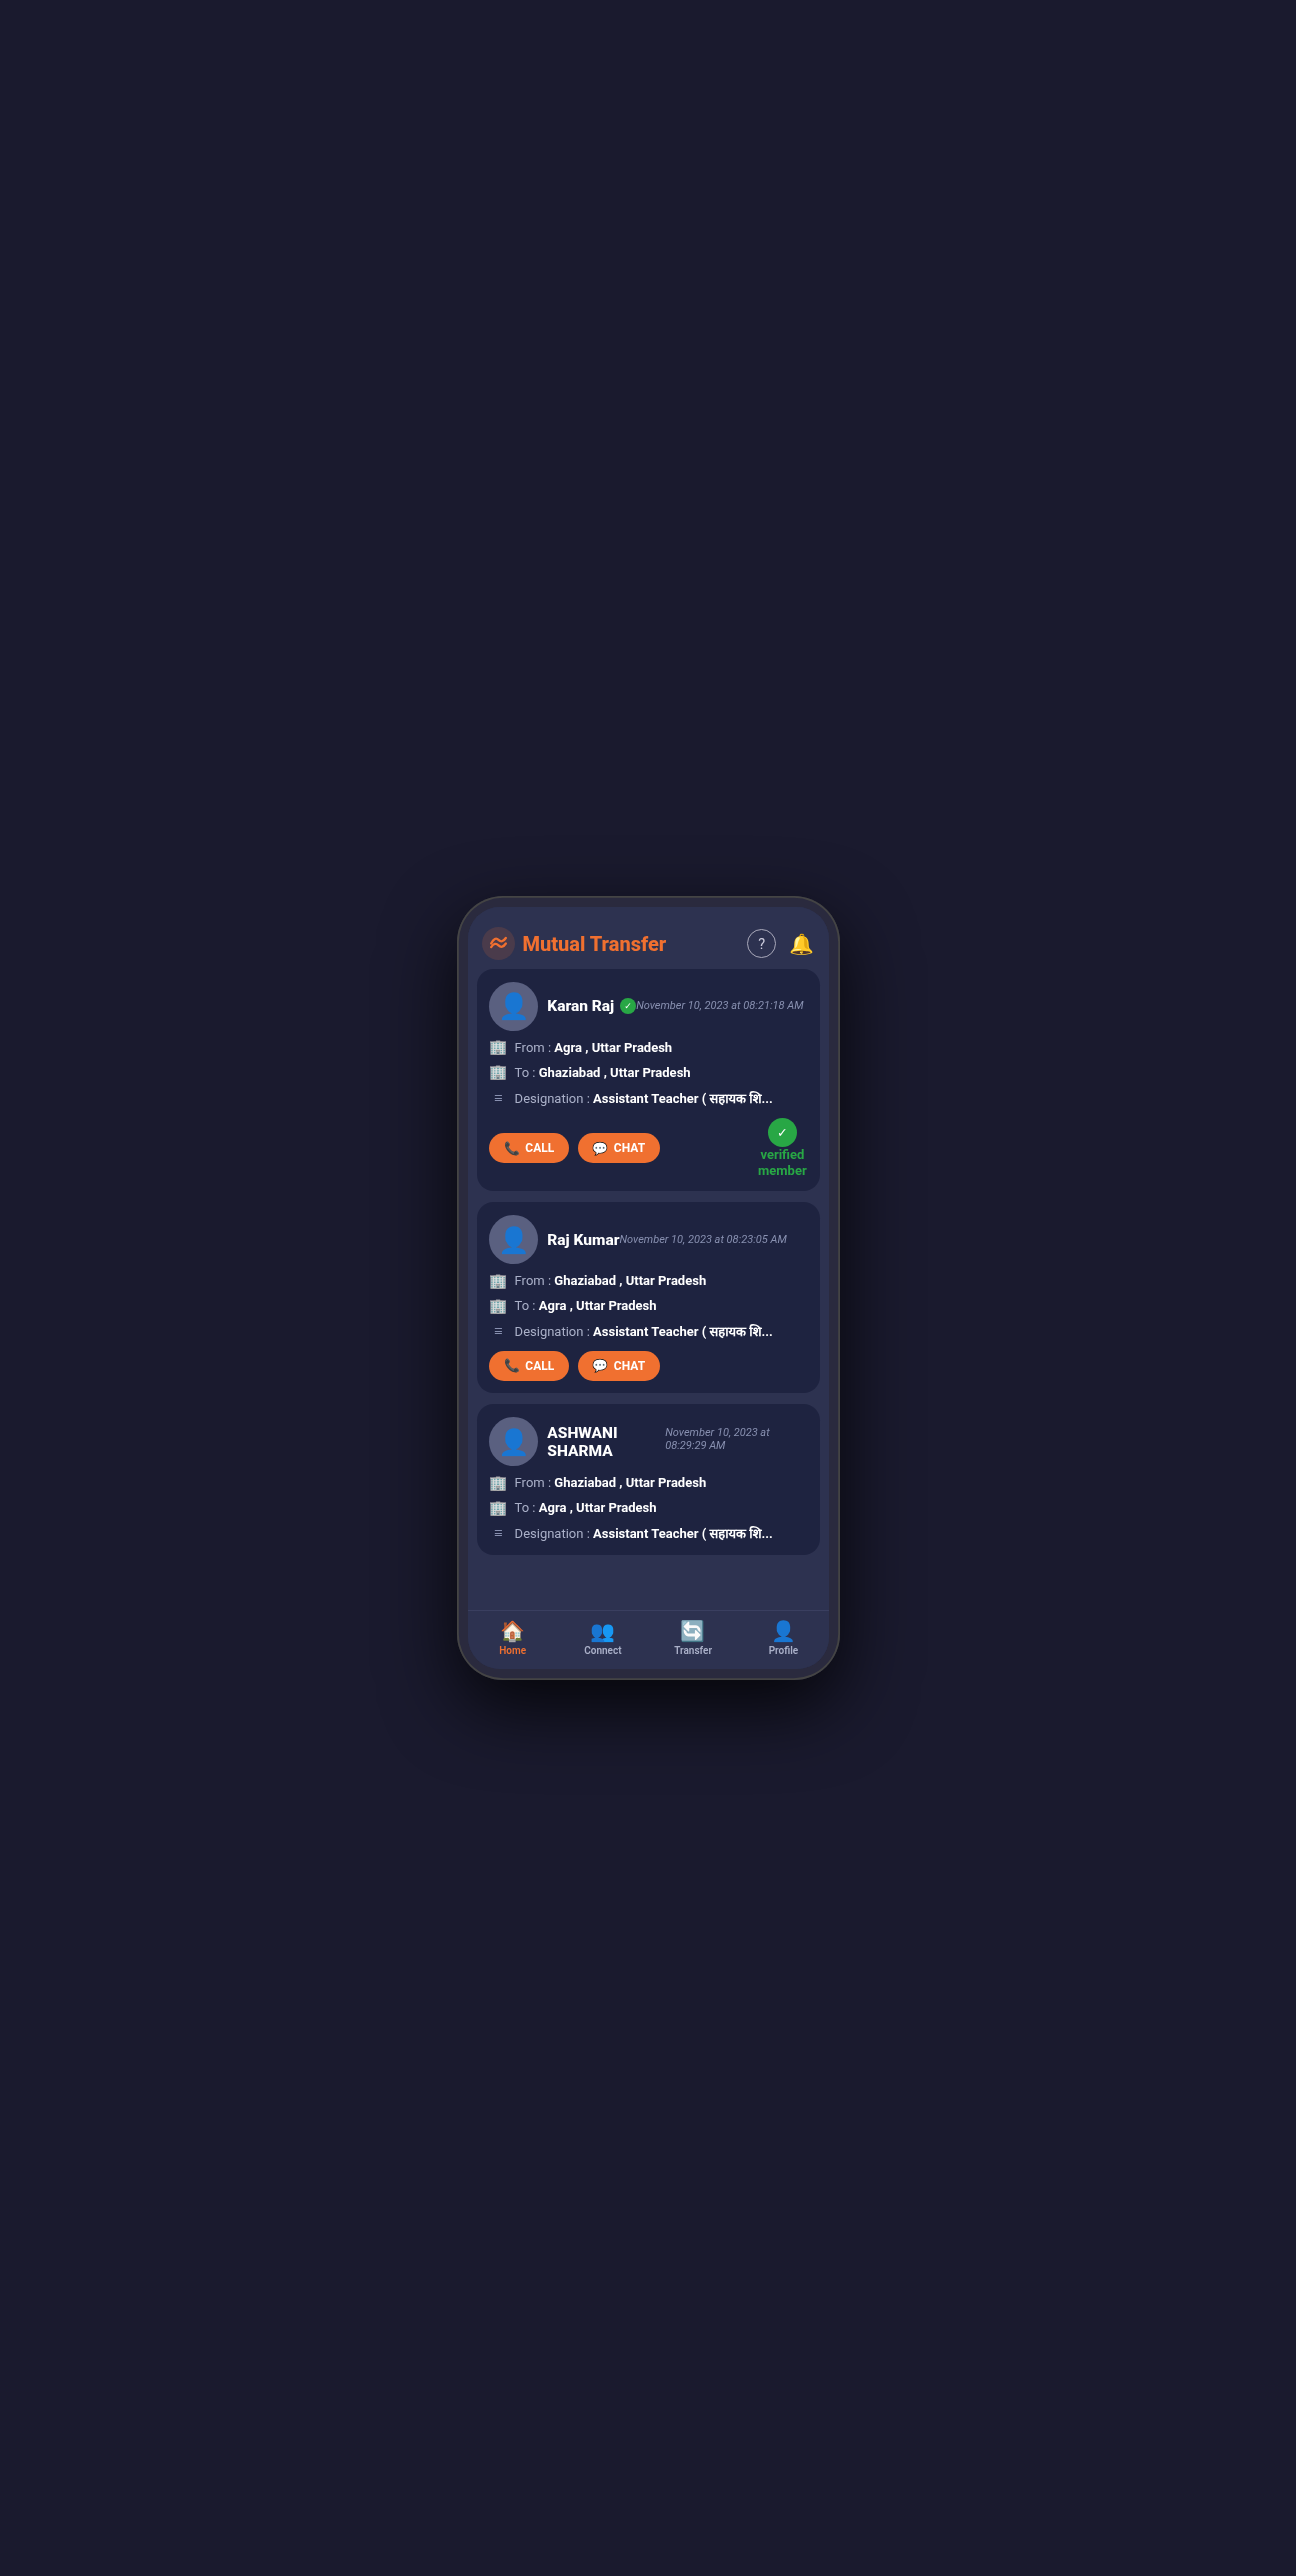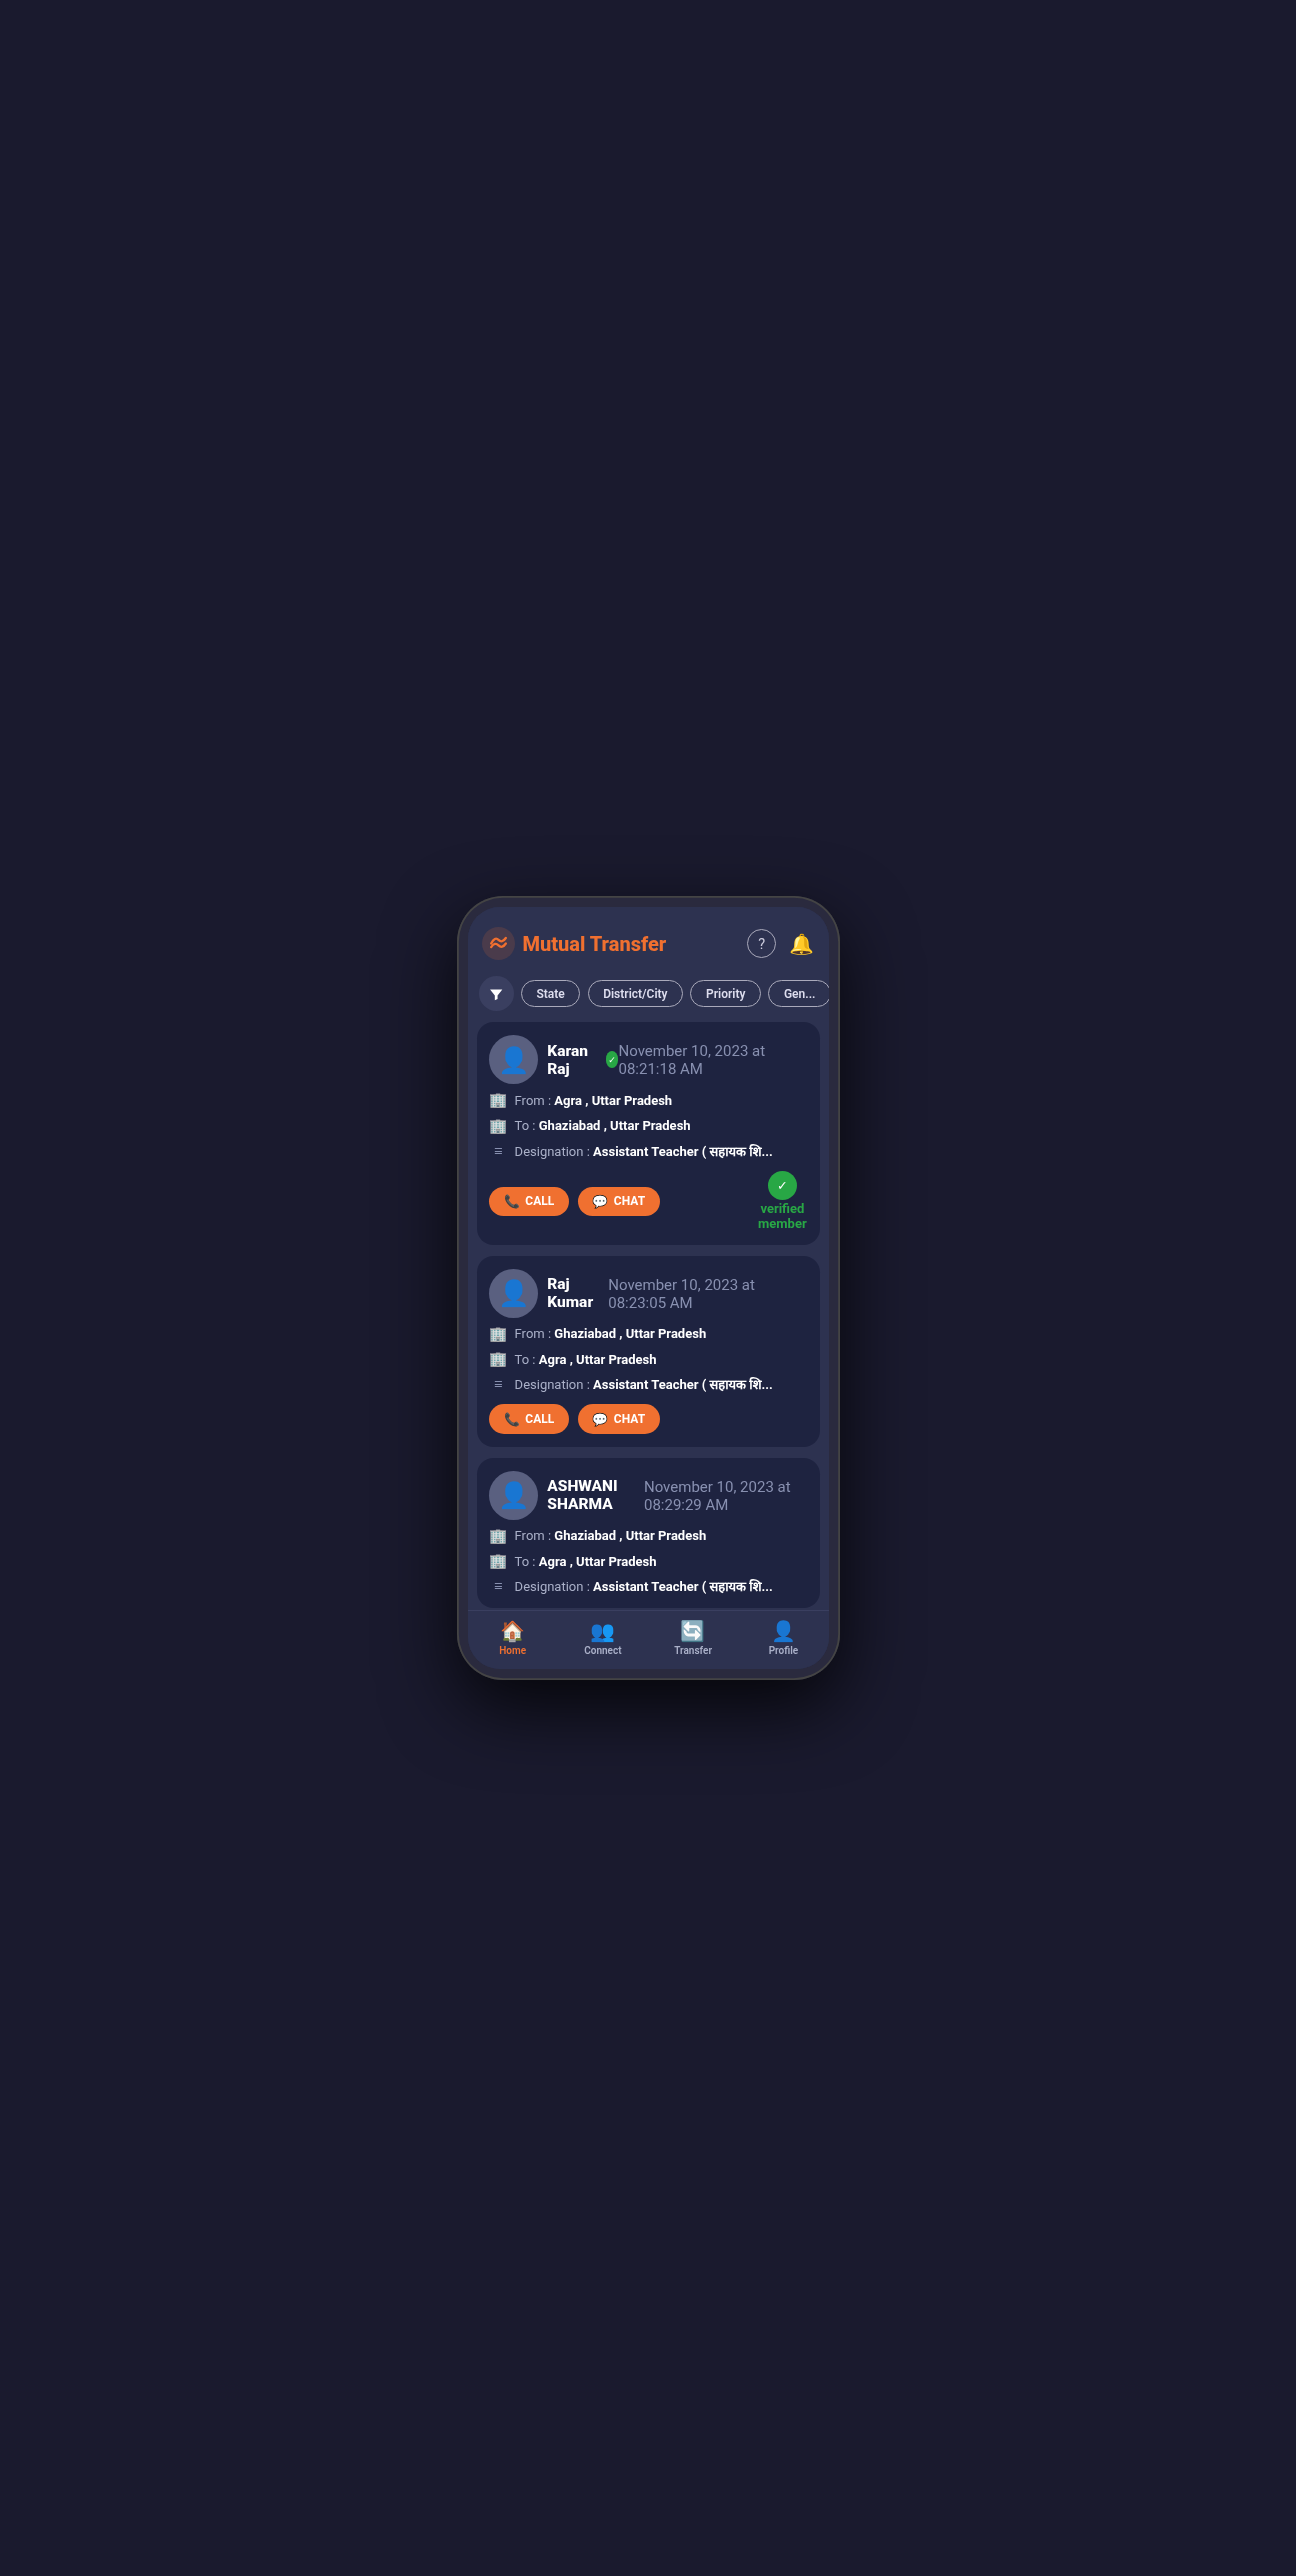--- a/index.html
+++ b/index.html
@@ -192,23 +192,24 @@
       background: #28a745;
       border-radius: 50%;
       display: flex;
       align-items: center;
       justify-content: center;
       font-size: 9px;
       color: white;
     }
 
     .card-date {
-      font-size: 15px;
+      font-size: 11px;
       color: #8890b0;
       margin-top: 1.8px;
+      font-style: italic;
     }
 
     .card-info-row {
       display: flex;
       align-items: center;
       gap: 7.3px;
     }
 
     .info-icon {
       font-size: 14.6px;
@@ -345,31 +346,20 @@
         <span class="header-title">Mutual Transfer</span>
       </div>
       <div class="header-right">
         <div class="icon-circle">
           <span>?</span>
         </div>
         <span class="bell-icon">🔔</span>
       </div>
     </div>
 
-    <div class="filter-bar">
-      <div class="filter-icon-btn">
-        <svg width="16.4" height="16.4" viewBox="0 0 24 24" fill="white">
-          <path d="M3 5h18l-7 9v5l-4 2v-7L3 5z"></path>
-        </svg>
-      </div>
-      <div class="filter-chip">State</div>
-      <div class="filter-chip">District/City</div>
-      <div class="filter-chip">Priority</div>
-      <div class="filter-chip">Gen...</div>
-    </div>
 
     <div class="scroll-content">
 
       <div class="card">
         <div class="card-header">
           <div class="avatar">
             <span class="avatar-icon">👤</span>
           </div>
           <div class="card-name-block">
             <div class="card-name-row">

